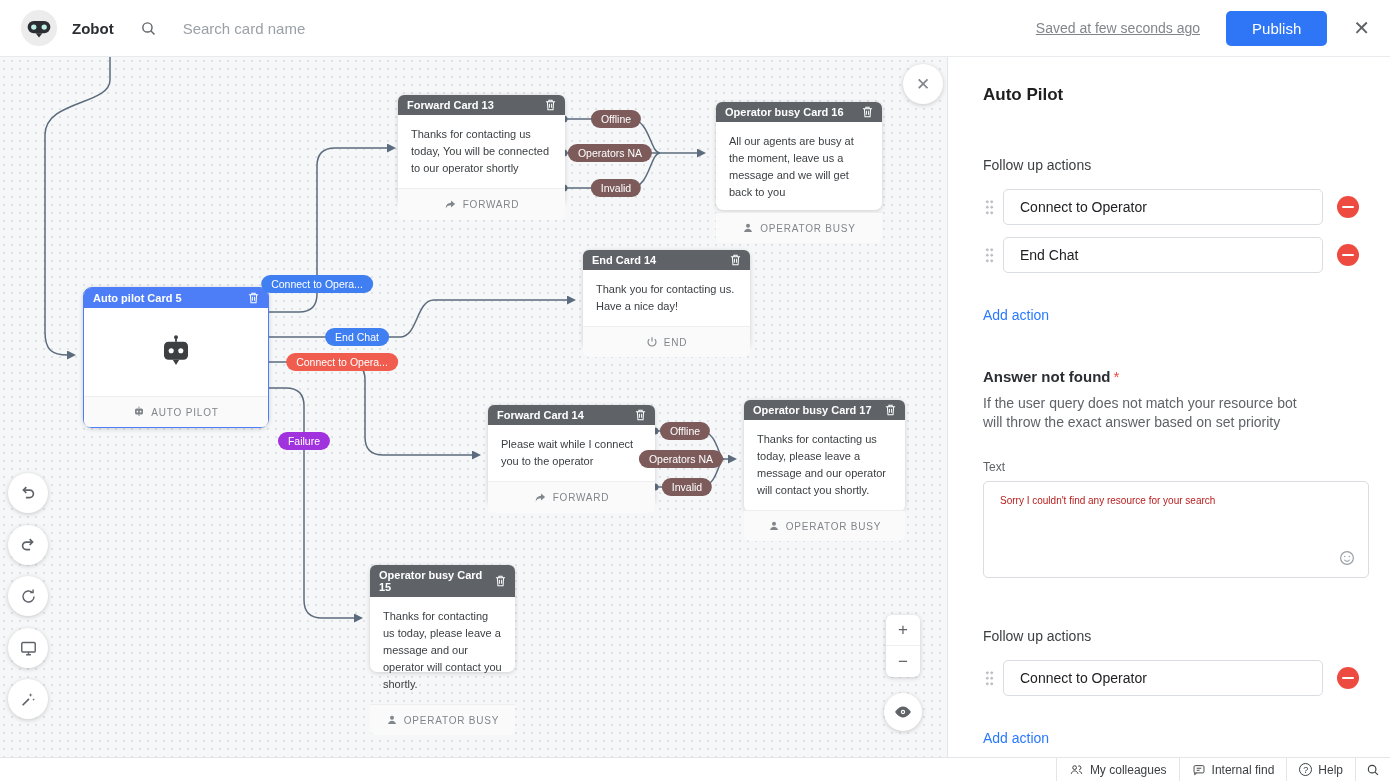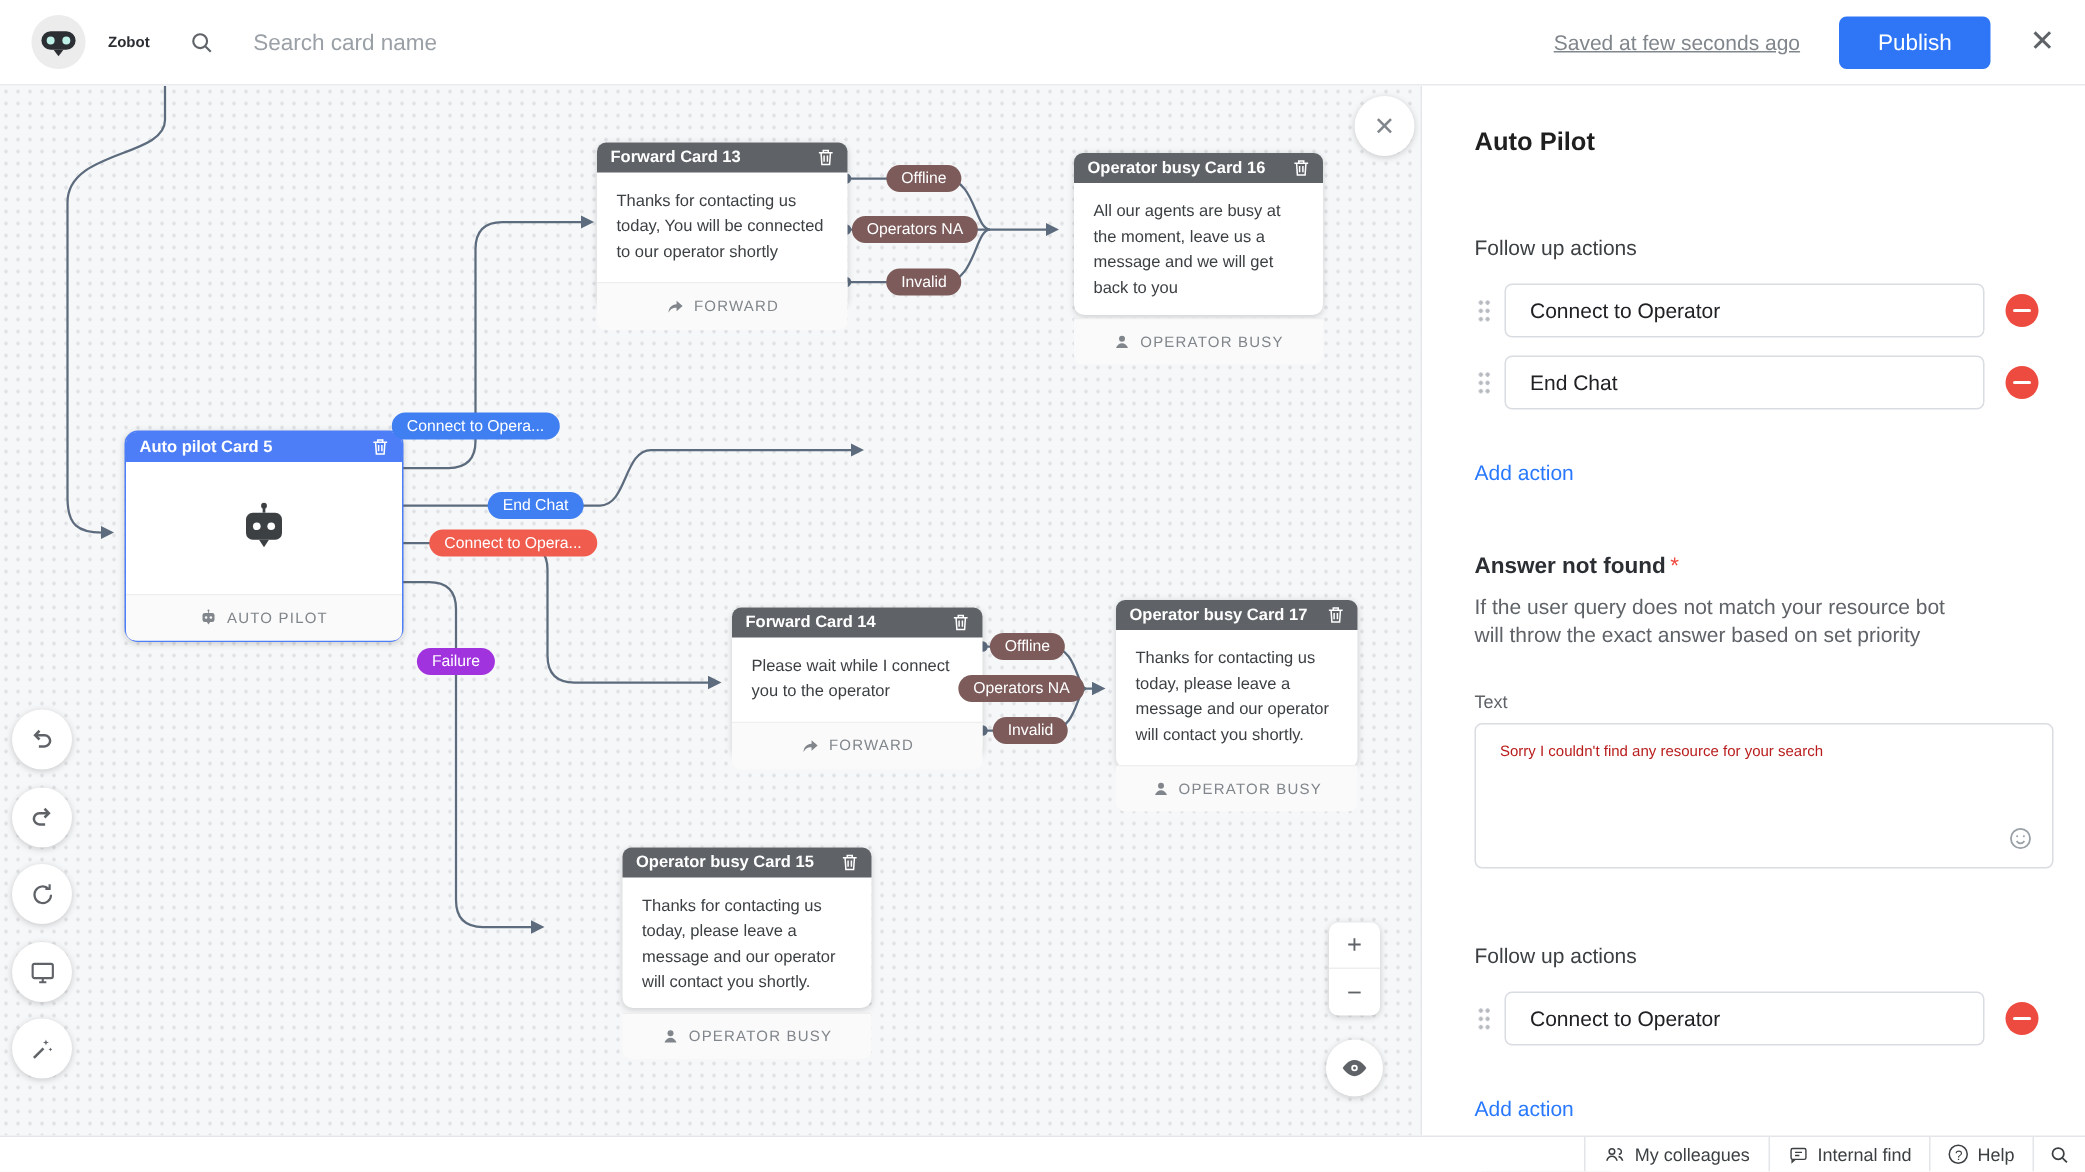--- a/index.html
+++ b/index.html
@@ -1,21 +1,21 @@
 <!DOCTYPE html>
 <html><head>
 <meta charset="utf-8">
 <style>
   * { margin:0; padding:0; box-sizing:border-box; }
   html,body { width:1390px; height:781px; font-family:"Liberation Sans",sans-serif; background:#fff; overflow:hidden; }
 
   
   .topbar { height:57px; display:flex; align-items:center; background:#fff; border-bottom:1px solid #e8eaed; padding:0 20px; position:relative; z-index:30; }
   .bot-avatar { width:38px; height:38px; flex:0 0 38px; }
-  .app-name { font-size:10px; font-weight:700; color:#2b2e33; margin:0 26px 0 14px; }
+  .app-name { font-size:15px; font-weight:700; color:#2b2e33; margin:0 26px 0 14px; }
   .search-wrap { display:flex; align-items:center; gap:26px; flex:1; }
   .search-wrap input { border:none; outline:none; font-size:15px; color:#3c4043; width:320px; font-family:"Liberation Sans",sans-serif; }
   .search-wrap input::placeholder { color:#9aa0a6; }
   .saved-status { font-size:14px; color:#80868b; text-decoration:underline; margin-right:26px; cursor:pointer; }
   .publish-btn { background:#2f76f6; color:#fff; font-size:15px; border:none; border-radius:5px; padding:9px 26px; cursor:pointer; font-family:"Liberation Sans",sans-serif; }
   .topbar-close { margin-left:26px; color:#5f6368; font-size:20px; cursor:pointer; line-height:1; }
 
   
   .main { display:flex; height:700px; }
   .canvas { position:relative; width:947px; height:700px; flex:0 0 947px;
@@ -196,20 +196,36 @@
       <div class="card-body">All our agents are busy at the moment, leave us a message and we will get back to you</div>
       <div class="card-footer">
         <svg width="12" height="12" viewBox="0 0 24 24" fill="#80868b">
             <circle cx="12" cy="7.5" r="4"></circle>
             <path d="M4 20c1.4-4.2 4.8-6.3 8-6.3s6.6 2.1 8 6.3z"></path>
           </svg>
         <span>OPERATOR BUSY</span>
       </div>
     </div>
 
+    <div class="card" style="left:583px;top:193px;width:167px;height:98px;">
+      <div class="card-header">
+          <span>End Card 14</span>
+        <svg class="trash" viewBox="0 0 12 13" fill="none" stroke="#fff" stroke-width="1.1">
+            <path d="M1 3h10M4.2 3V1.4h3.6V3M2.6 3l.6 8.6h5.6l.6-8.6M4.8 5v4.5M7.2 5v4.5"></path>
+          </svg>
+      </div>
+      <div class="card-body">Thank you for contacting us. Have a nice day!</div>
+      <div class="card-footer">
+        <svg width="12" height="12" viewBox="0 0 24 24" fill="none" stroke="#80868b" stroke-width="2.2">
+            <path d="M12 2.5v8.5"></path>
+            <path d="M6.5 6.2a8 8 0 1 0 11 0"></path>
+          </svg>
+        <span>END</span>
+      </div>
+    </div>
 
     <div class="card" style="left:488px;top:348px;width:167px;height:100px;">
       <div class="card-header">
           <span>Forward Card 14</span>
         <svg class="trash" viewBox="0 0 12 13" fill="none" stroke="#fff" stroke-width="1.1">
             <path d="M1 3h10M4.2 3V1.4h3.6V3M2.6 3l.6 8.6h5.6l.6-8.6M4.8 5v4.5M7.2 5v4.5"></path>
           </svg>
       </div>
       <div class="card-body">Please wait while I connect you to the operator</div>
       <div class="card-footer">
@@ -230,21 +246,21 @@
       <div class="card-body">Thanks for contacting us today, please leave a message and our operator will contact you shortly.</div>
       <div class="card-footer">
         <svg width="12" height="12" viewBox="0 0 24 24" fill="#80868b">
             <circle cx="12" cy="7.5" r="4"></circle>
             <path d="M4 20c1.4-4.2 4.8-6.3 8-6.3s6.6 2.1 8 6.3z"></path>
           </svg>
         <span>OPERATOR BUSY</span>
       </div>
     </div>
 
-    <div class="card" style="left:370px;top:508px;width:166px;height:107px;margin-left:45px;">
+    <div class="card" style="left:370px;top:508px;width:145px;height:107px;">
       <div class="card-header">
           <span>Operator busy Card 15</span>
         <svg class="trash" viewBox="0 0 12 13" fill="none" stroke="#fff" stroke-width="1.1">
             <path d="M1 3h10M4.2 3V1.4h3.6V3M2.6 3l.6 8.6h5.6l.6-8.6M4.8 5v4.5M7.2 5v4.5"></path>
           </svg>
       </div>
       <div class="card-body">Thanks for contacting us today, please leave a message and our operator will contact you shortly.</div>
       <div class="card-footer">
         <svg width="12" height="12" viewBox="0 0 24 24" fill="#80868b">
             <circle cx="12" cy="7.5" r="4"></circle>

